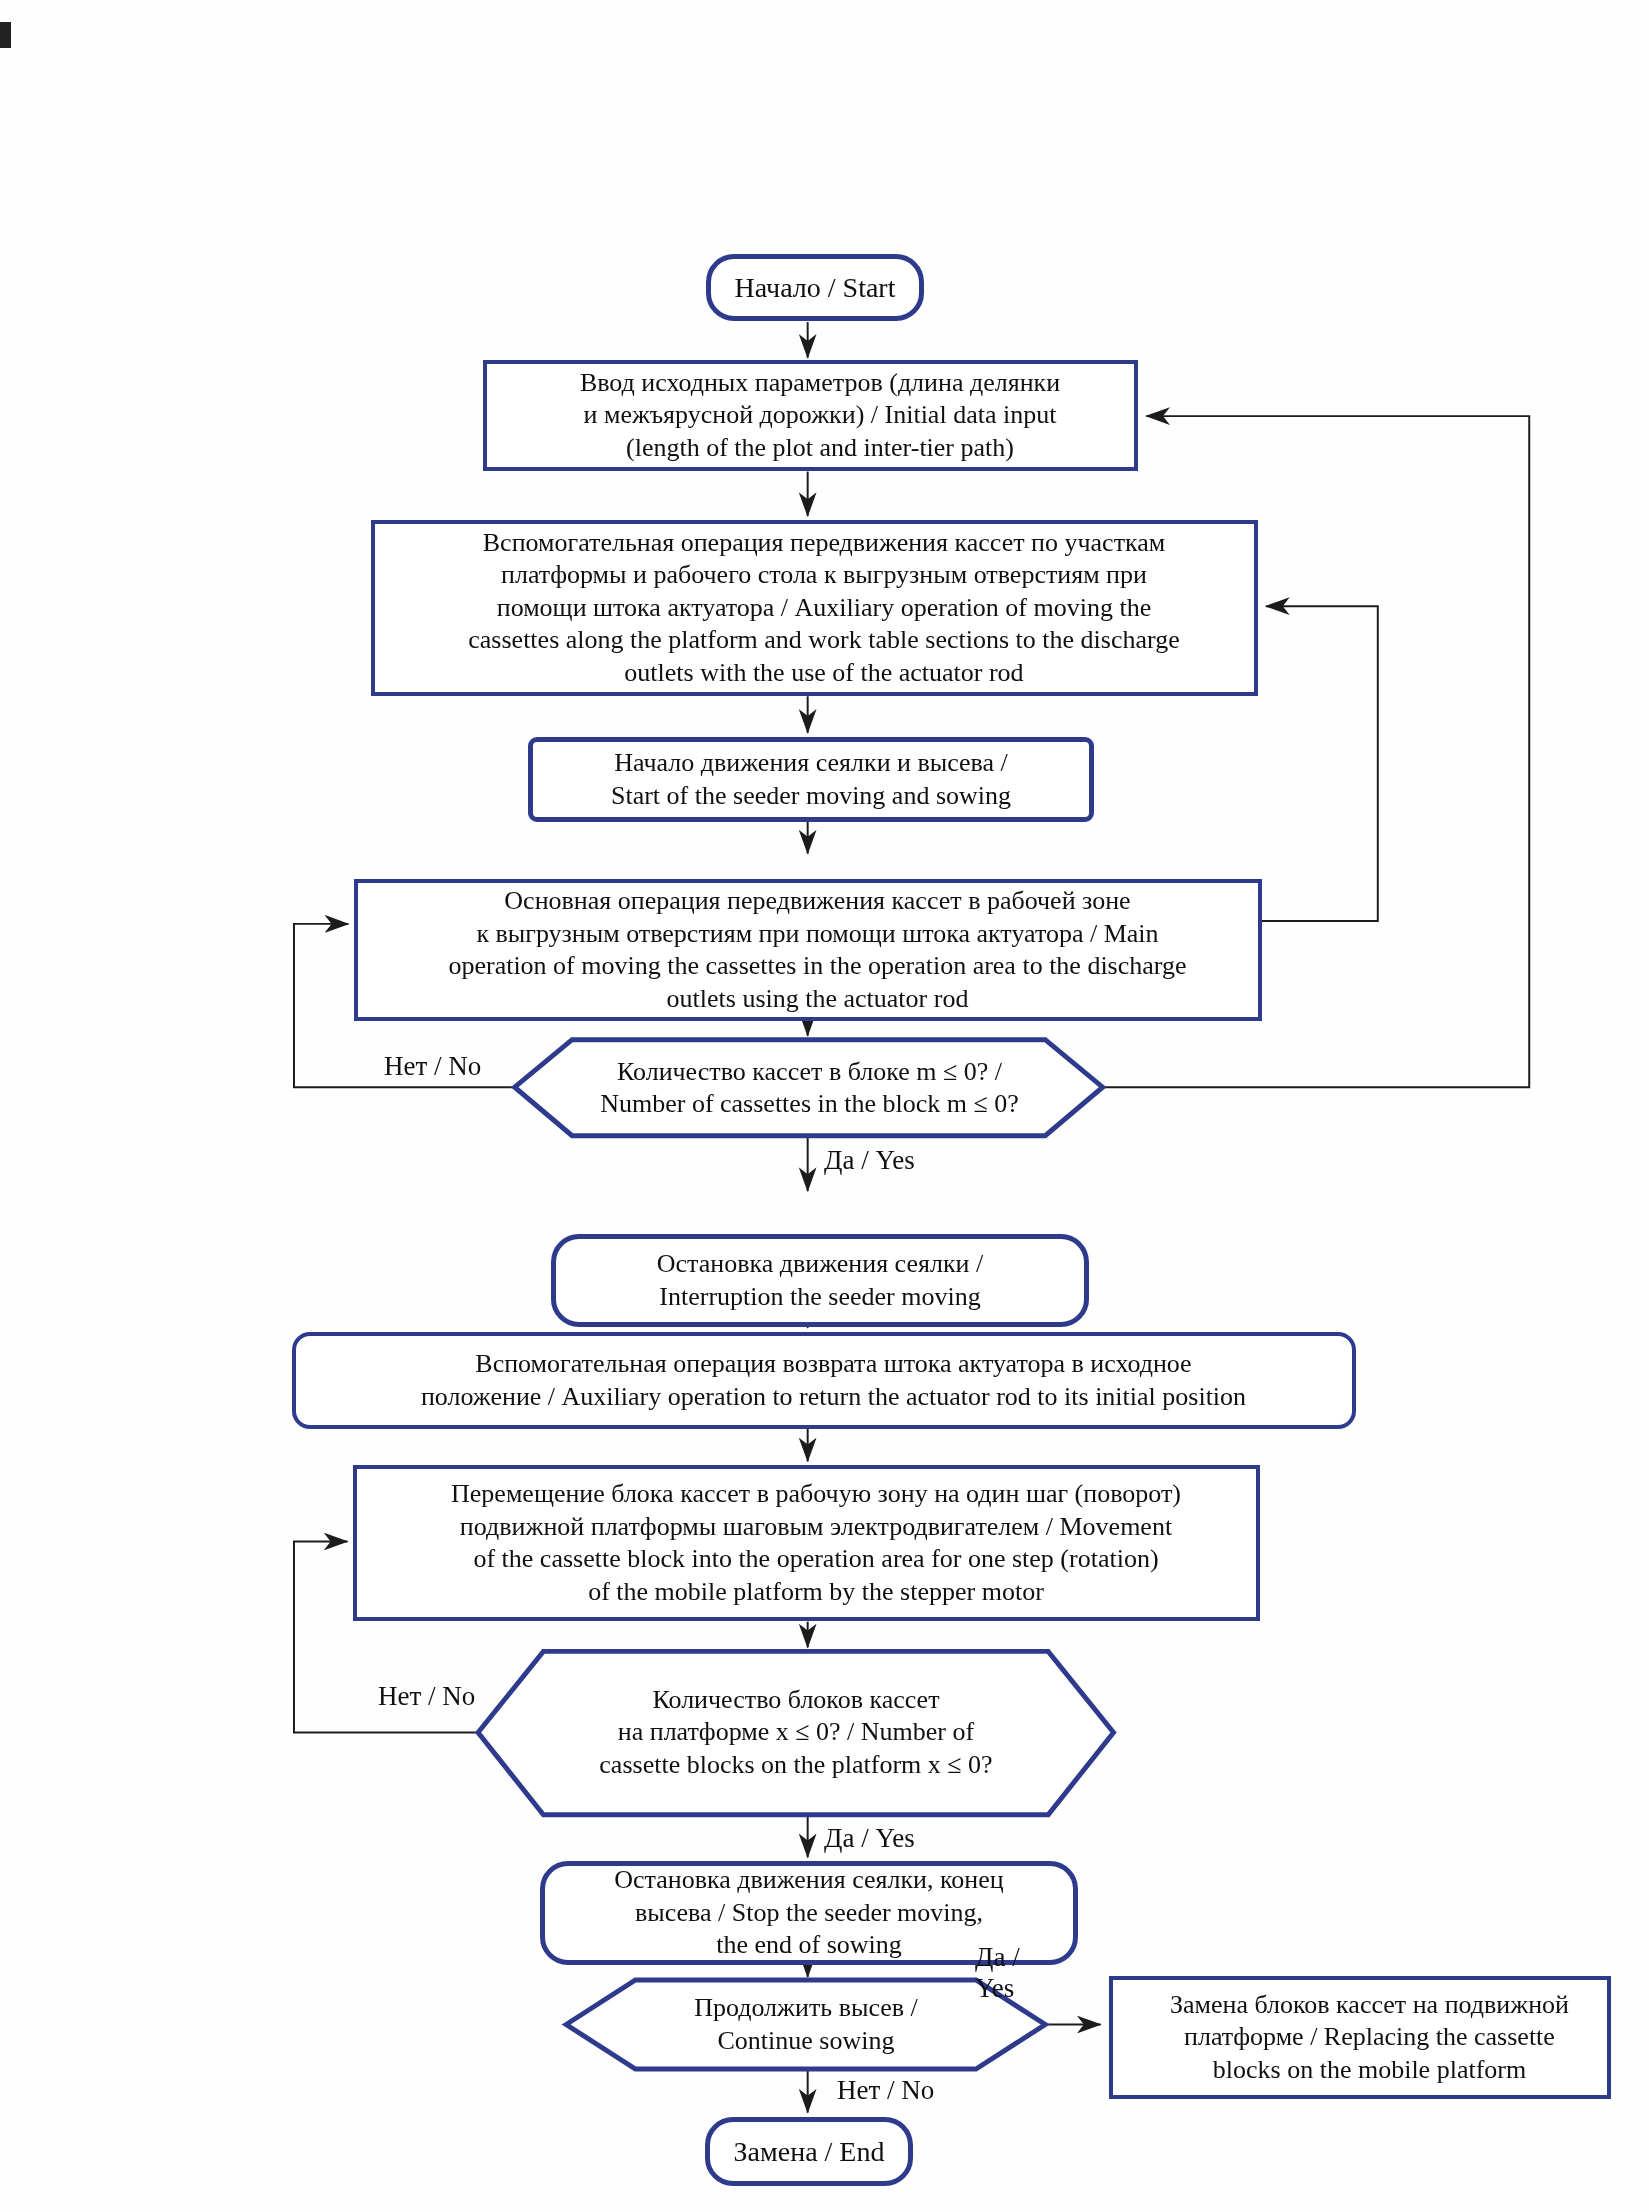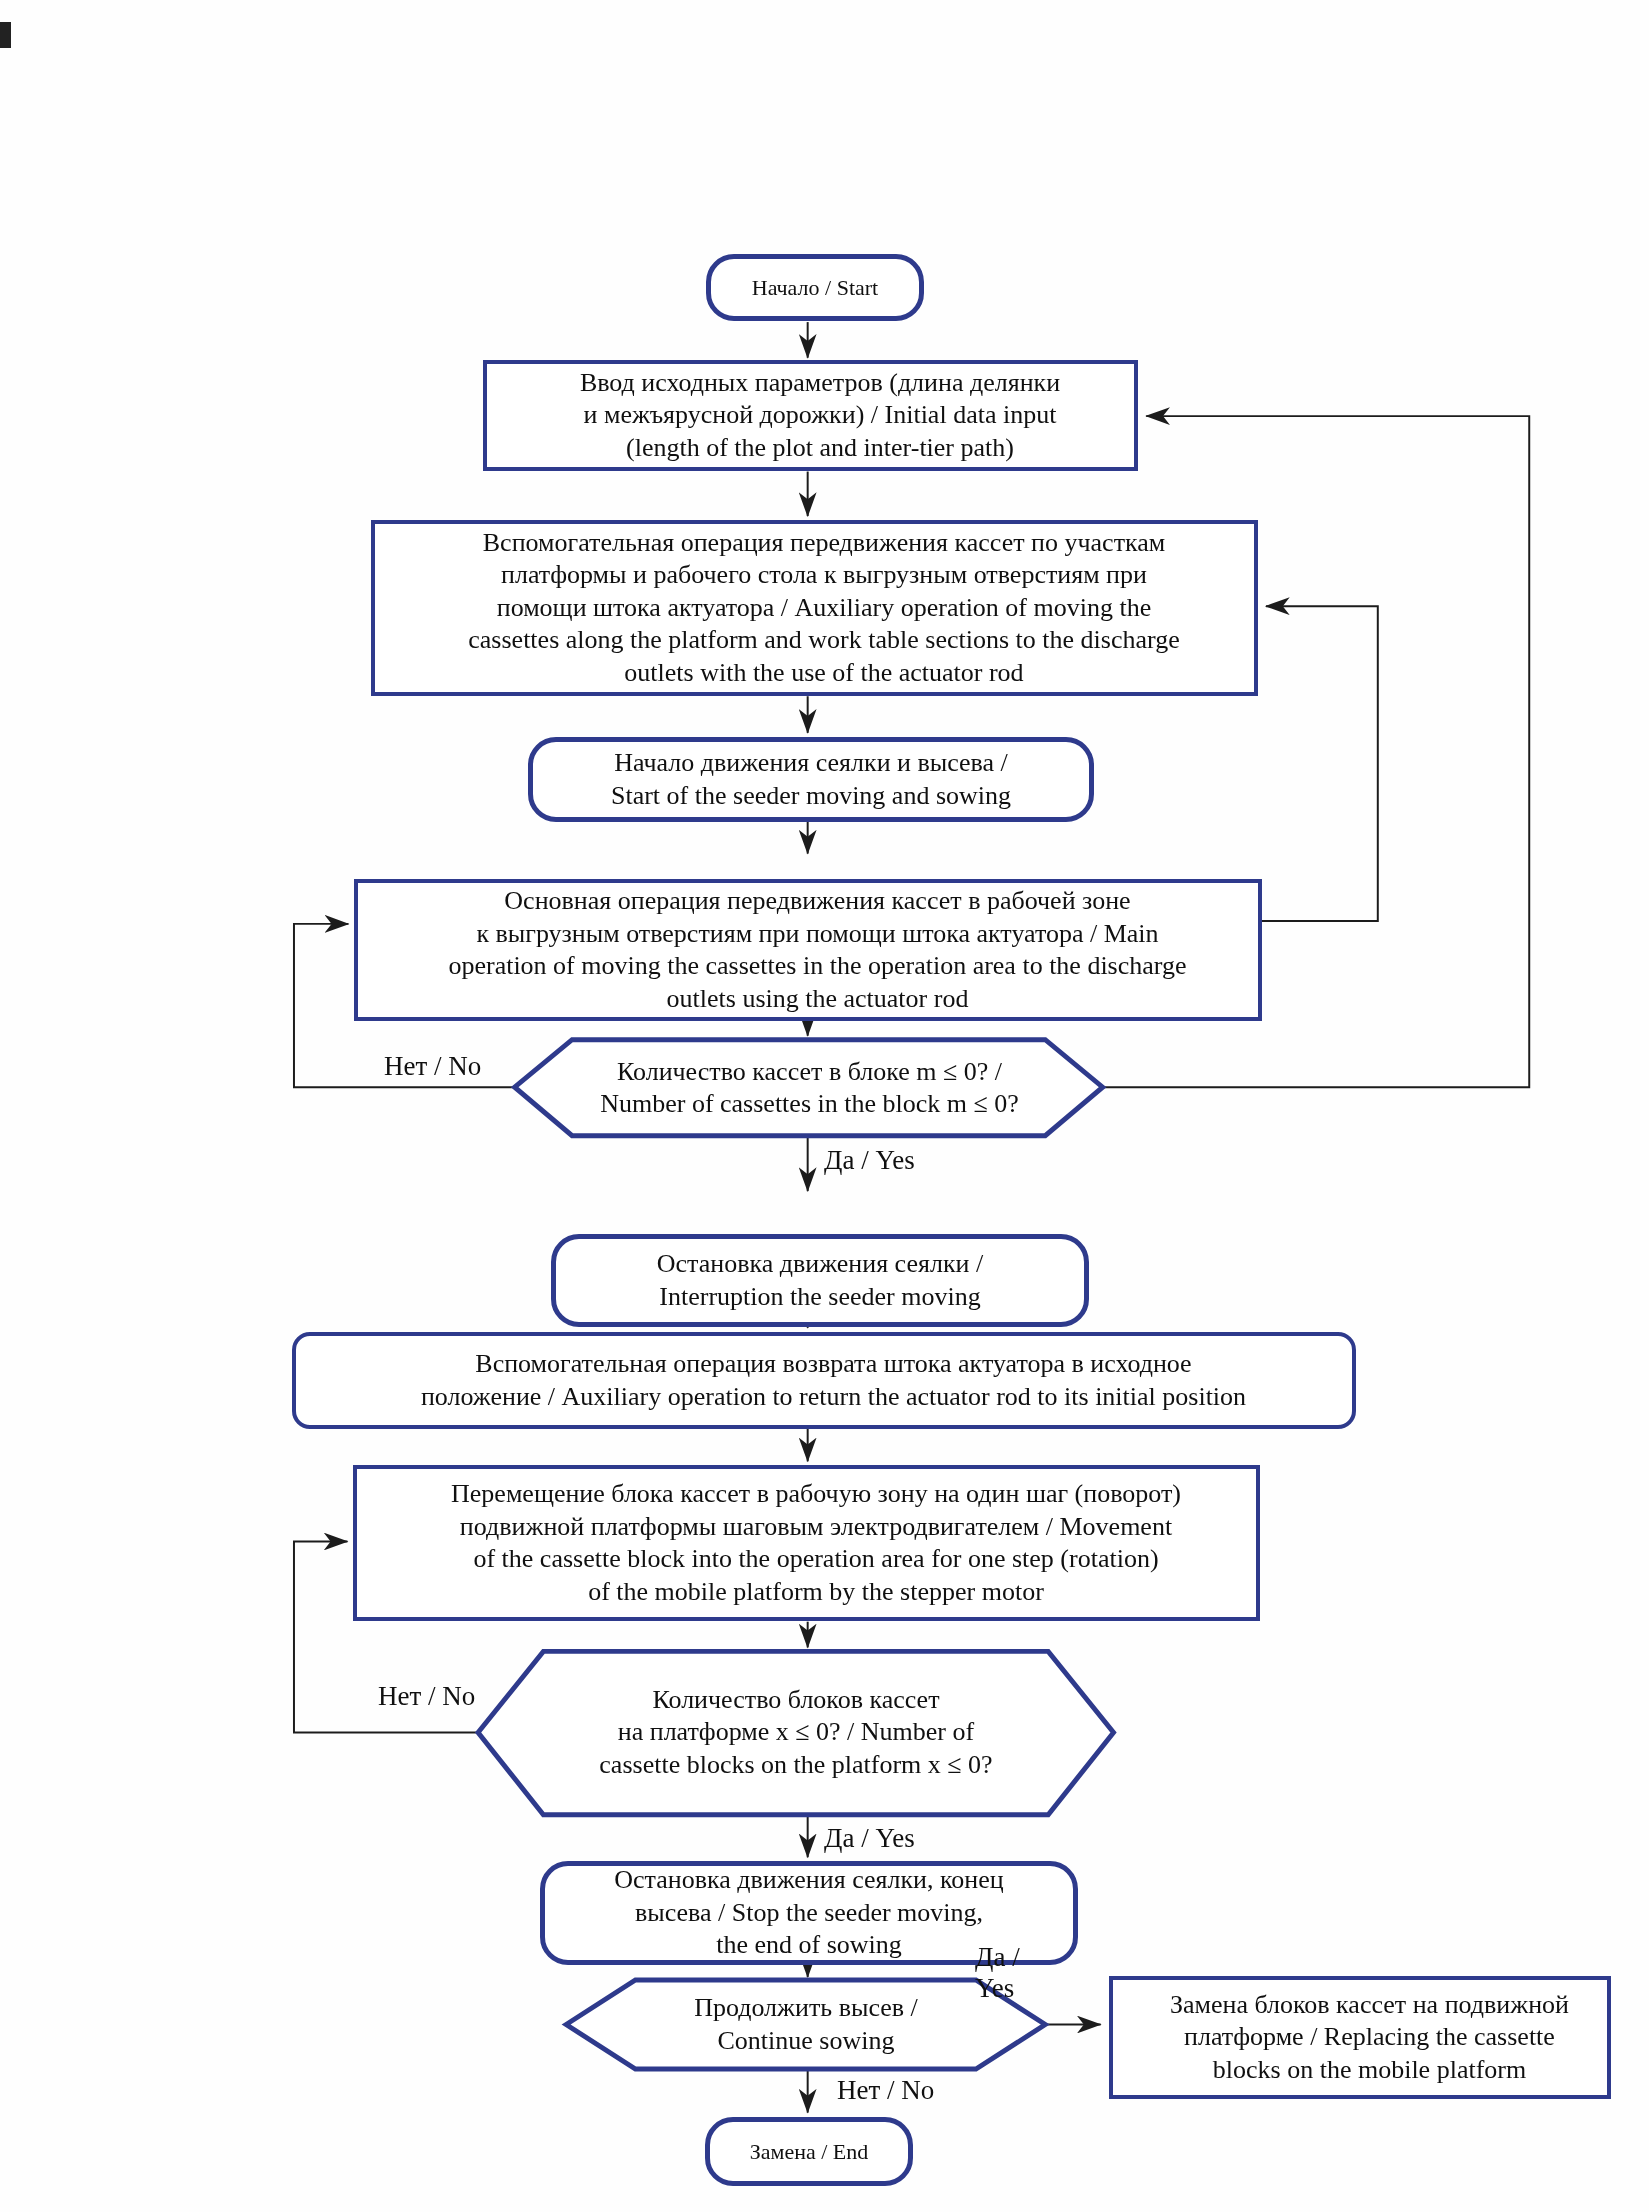--- a/index.html
+++ b/index.html
@@ -23,21 +23,21 @@
     position:absolute;
     display:flex;align-items:center;justify-content:center;
     text-align:center;white-space:pre-line;
     font-size:26px;line-height:1.25;
     box-sizing:border-box;
     background:#ffffff;
   }
   .rect{border:4px solid var(--node-border);padding-left:19px;}
   .round{border:5px solid var(--node-border);border-radius:28px;}
   .hextext{background:transparent;}
-  .terminal{font-size:22px;}
+  .terminal{font-size:28px;}
   .edge-label{
     position:absolute;
     font-size:27px;line-height:1.15;
     white-space:pre-line;
     background:transparent;
   }
   .artifact{position:absolute;background:#222;}
 </style>
 </head>
 <body>
@@ -86,21 +86,21 @@
   <div class="node rect" style="left:483px;top:360px;width:655px;height:111px;">Ввод исходных параметров (длина делянки
 и межъярусной дорожки) / Initial data input
 (length of the plot and inter-tier path)</div>
 
   <div class="node rect" style="left:371px;top:520px;width:887px;height:176px;">Вспомогательная операция передвижения кассет по участкам
 платформы и рабочего стола к выгрузным отверстиям при
 помощи штока актуатора / Auxiliary operation of moving the
 cassettes along the platform and work table sections to the discharge
 outlets with the use of the actuator rod</div>
 
-  <div class="node round" style="left:528px;top:737px;width:566px;height:85px;">Начало движения сеялки и высева /
+  <div class="node round" style="left:528px;top:737px;width:566px;height:85px;border-radius:9px;">Начало движения сеялки и высева /
 Start of the seeder moving and sowing</div>
 
   <div class="node rect" style="left:354px;top:857px;width:908px;height:142px;margin-top:22px;">Основная операция передвижения кассет в рабочей зоне
 к выгрузным отверстиям при помощи штока актуатора / Main
 operation of moving the cassettes in the operation area to the discharge
 outlets using the actuator rod</div>
 
   <div class="node hextext" style="left:540px;top:1040px;width:539px;height:96px;">Количество кассет в блоке m ≤ 0? /
 Number of cassettes in the block m ≤ 0?</div>
 

